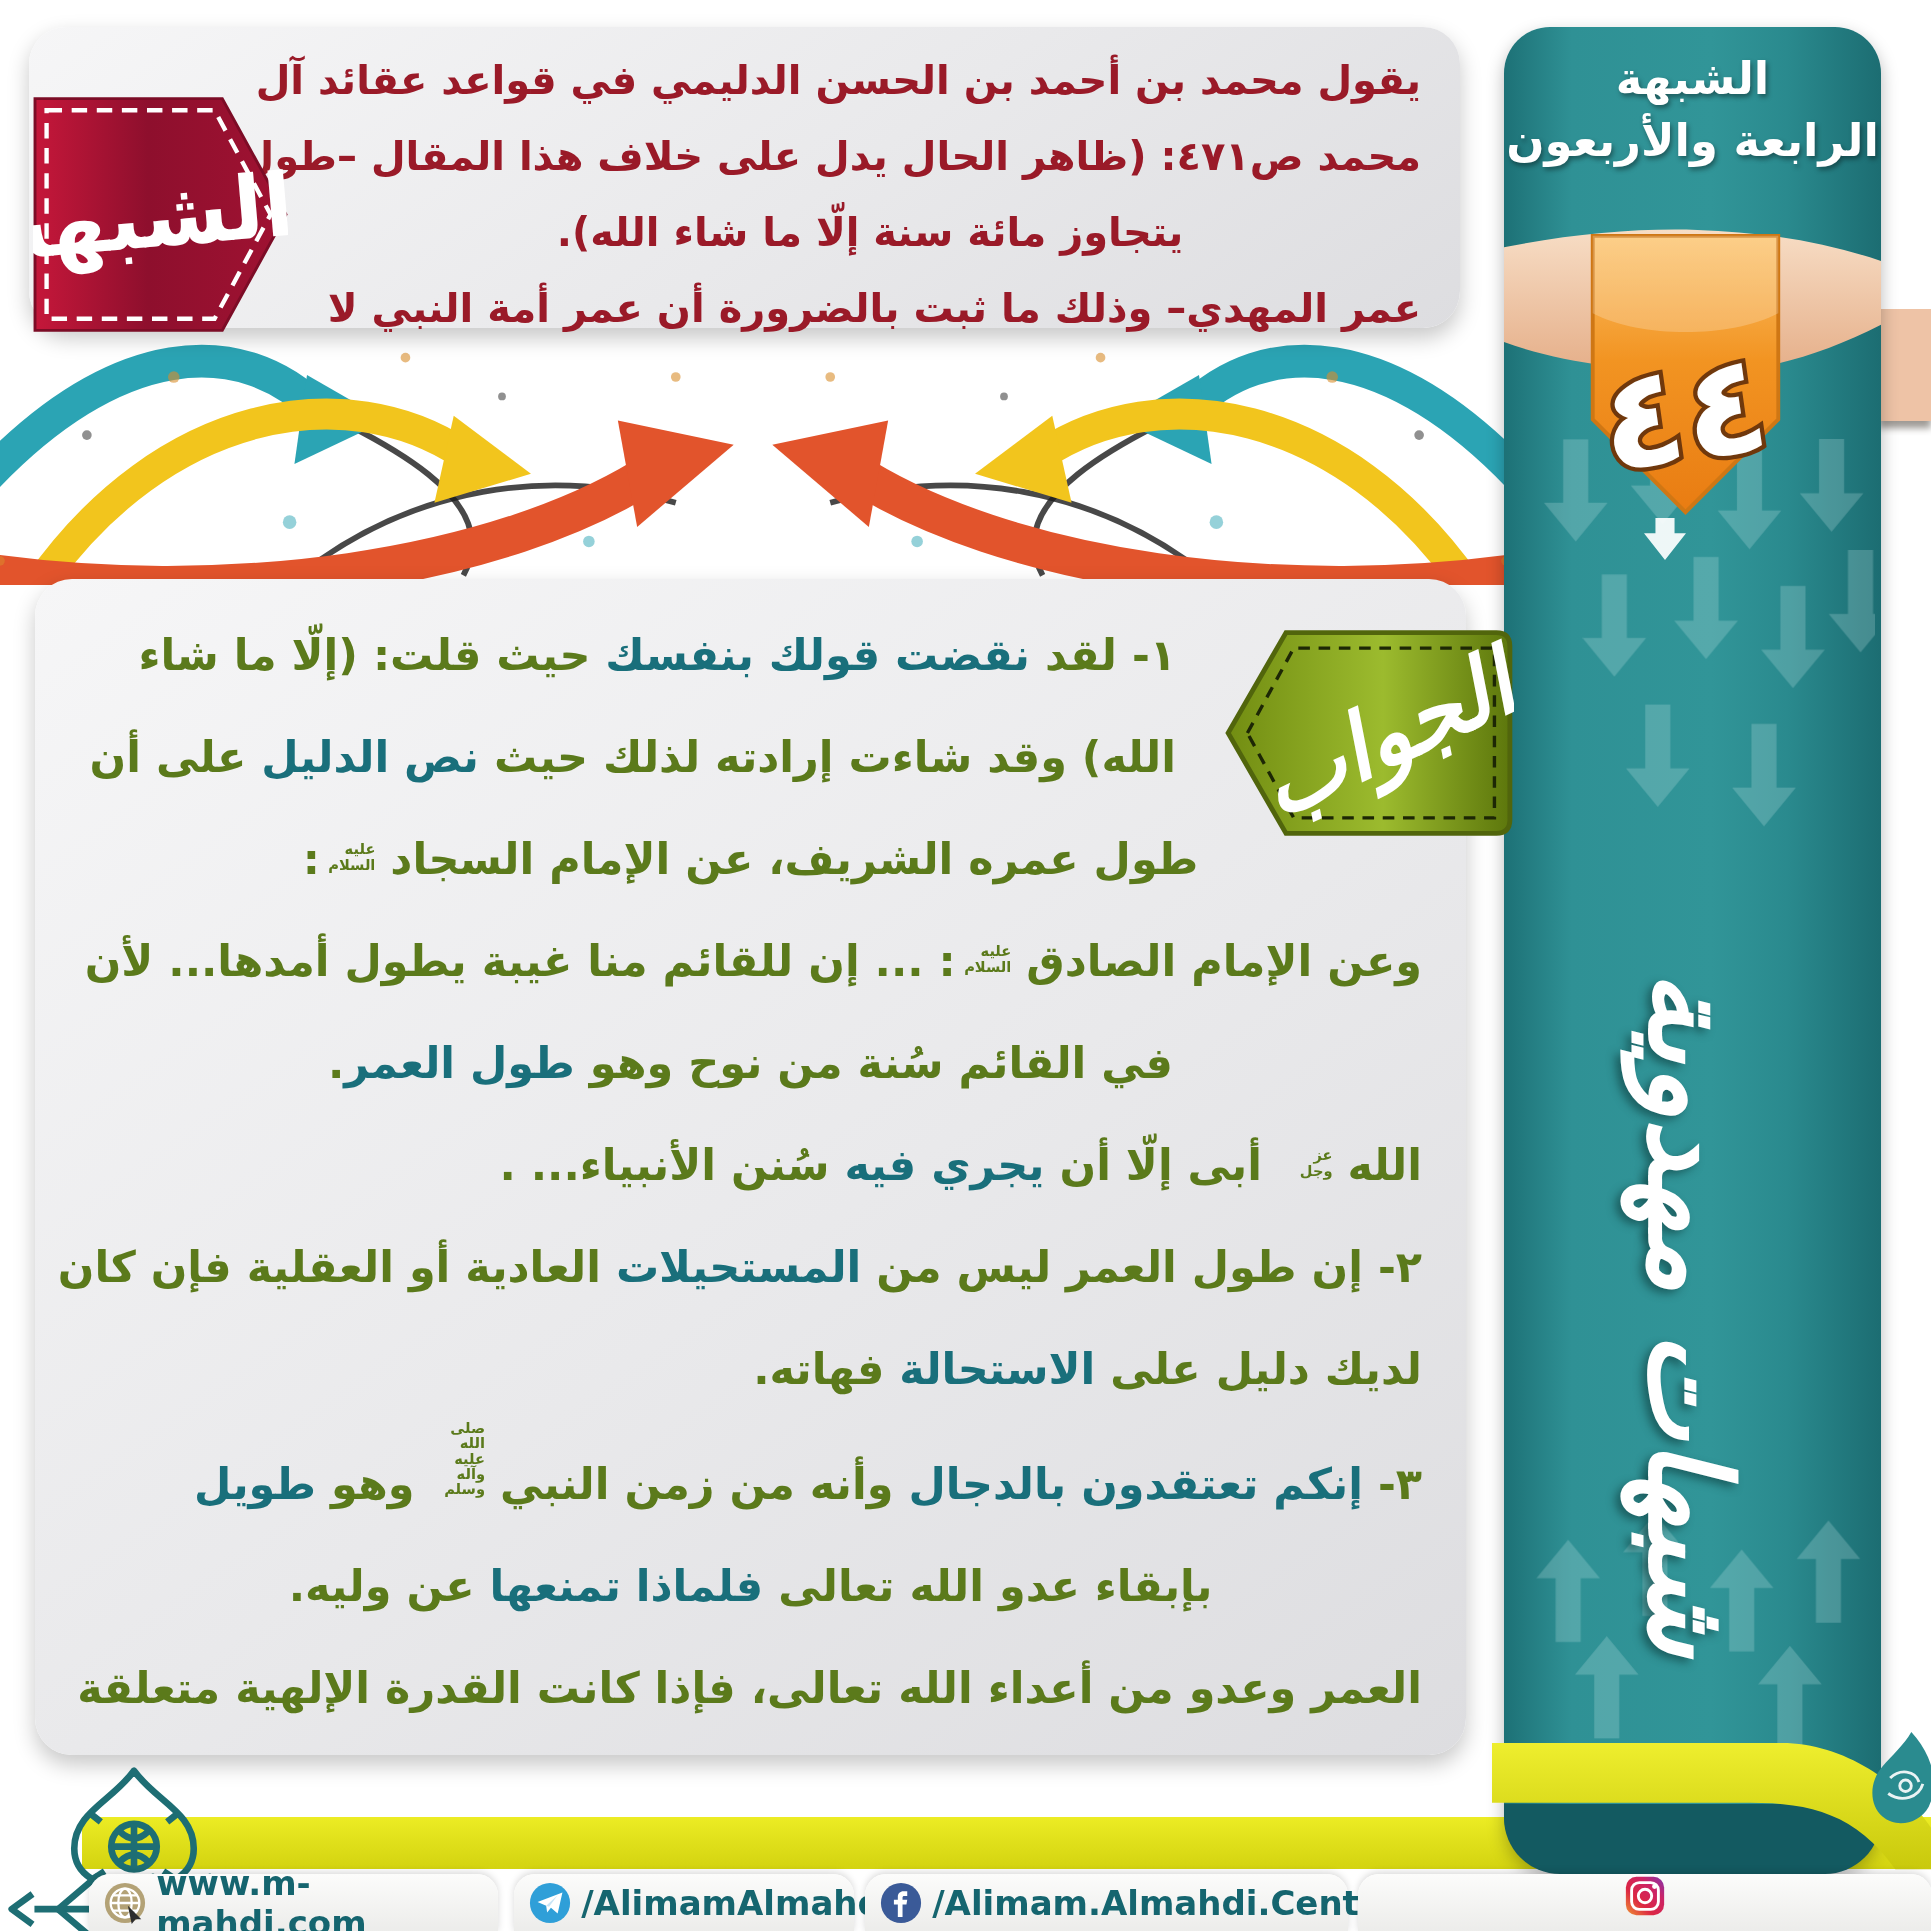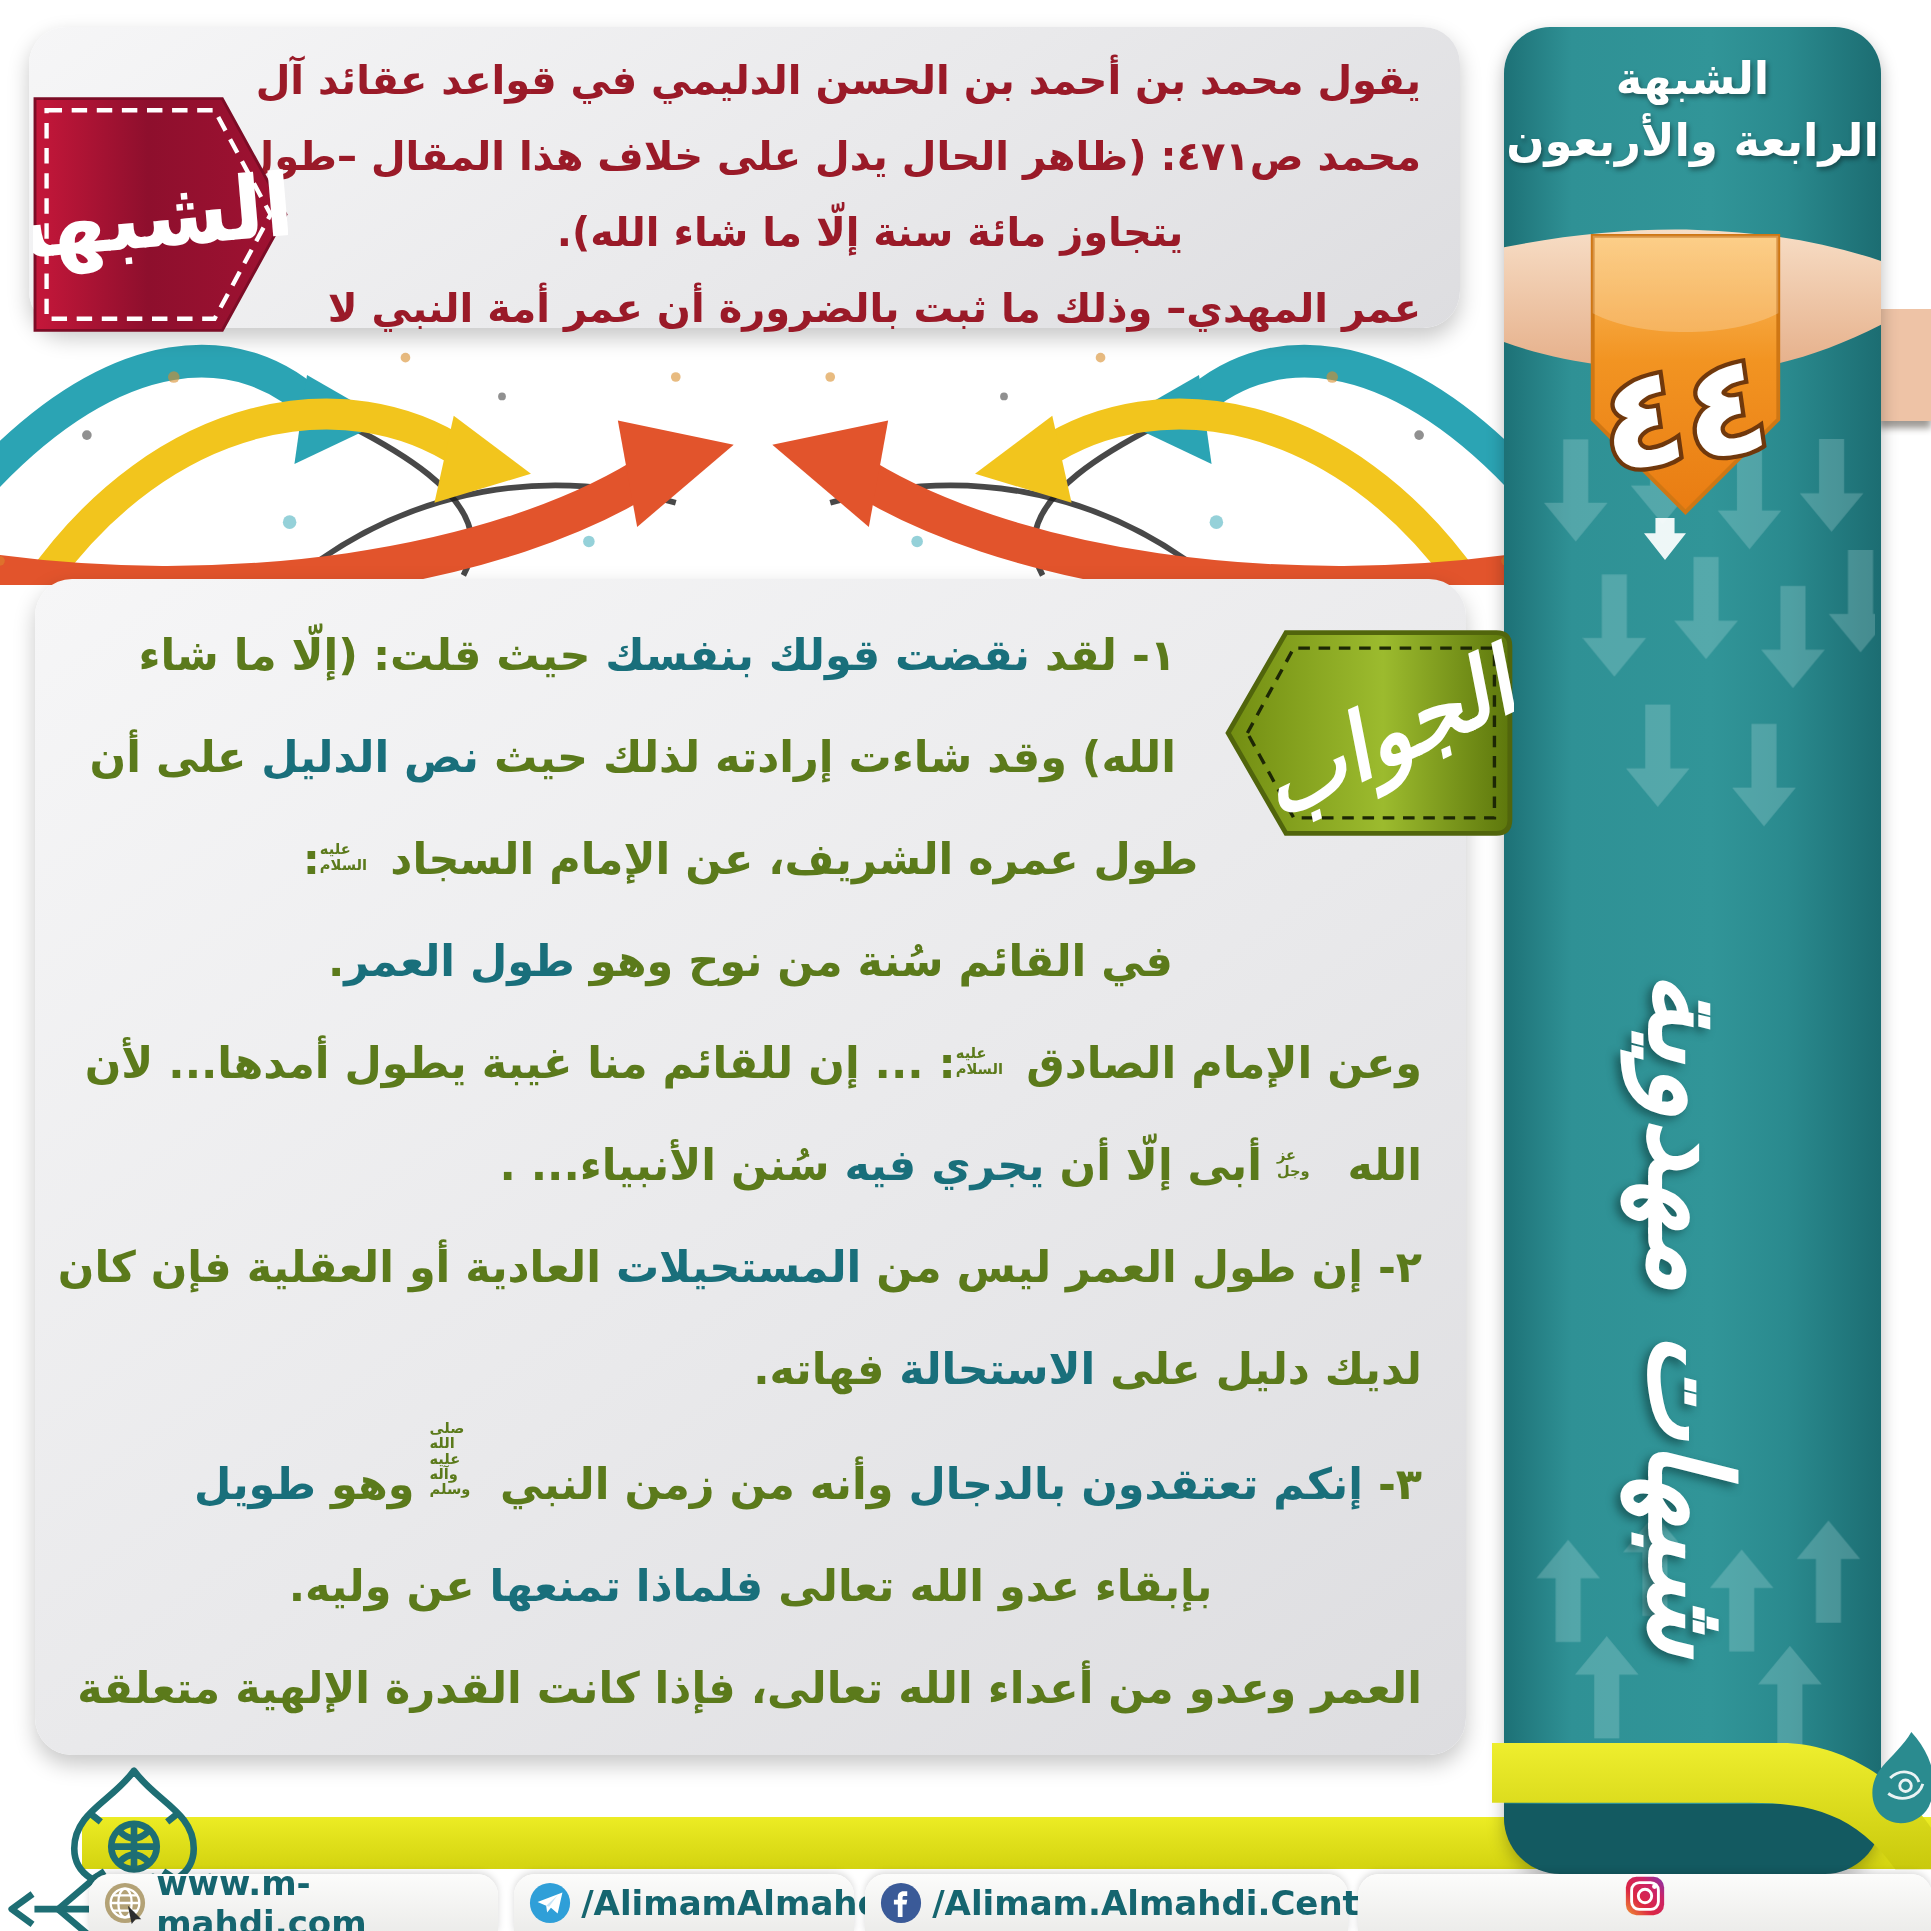--- a/index.html
+++ b/index.html
@@ -21,21 +21,21 @@
   #doubt-text{right:39px;left:290px;top:15.4px;bottom:9.7px;font-size:40px;line-height:76px;color:#9a1a28;}
   #answer-text{right:44px;left:44px;top:25px;bottom:13.5px;font-size:43px;line-height:102px;}
   .ln{white-space:nowrap;text-align:right;}
   .ln-c{text-align:center;}
   .ln-rb{margin-right:246px;}
   .seg-r{color:#9a1a28;}
   .seg-g{color:#5b7a1b;}
   .seg-t{color:#196f7b;}
   .seg-hon{
     color:#5b7a1b;font-size:.34em;display:inline-block;max-width:3.8em;
-    line-height:1.05;text-align:left;vertical-align:.3em;white-space:normal;
+    line-height:1.05;text-align:right;vertical-align:.3em;white-space:normal;
   }
 
   
   #arrows-band{position:absolute;left:0;top:319px;width:1506px;height:266px;z-index:0;}
 
   
   #yellow-band{position:absolute;left:82px;top:1817px;width:1849px;height:52px;z-index:1;
     background:linear-gradient(#ecec24,#d3d310);}
   #yellow-wrap{position:absolute;left:1492px;top:1743px;width:439px;height:130px;z-index:4;}
 
@@ -223,22 +223,22 @@
   <path d="M2,10 H196 L262,130 L196,250 H2 Z" fill="url(#redg)" stroke="#7c0c26" stroke-width="3"></path>
   <path d="M14,22 H188 L246,130 L188,238 H14 Z" fill="none" stroke="#ffffff" stroke-width="4.5" stroke-dasharray="16 10"></path>
   <text x="118" y="164" font-size="90" font-weight="bold" fill="#ffffff" text-anchor="middle" transform="rotate(-5 118 150)" font-family="DejaVu Sans, sans-serif" id="doubt-badge-text">الشبهة</text>
 </svg>
 
 <div id="answer-box" class="gbox">
   <div id="answer-text" class="txt">
       <div class="ln ln-rb"><span class="seg-g">١- لقد </span><span class="seg-t">نقضت قولك بنفسك </span><span class="seg-g">حيث قلت: (إلّا ما شاء</span></div>
       <div class="ln ln-rb"><span class="seg-g">الله) وقد شاءت إرادته لذلك حيث </span><span class="seg-t">نص الدليل </span><span class="seg-g">على أن</span></div>
       <div class="ln ln-c"><span class="seg-g">طول عمره الشريف، عن الإمام السجاد </span><span class="seg-hon">عليه السلام</span><span class="seg-g">:</span></div>
+      <div class="ln ln-r"><span class="seg-g">وعن الإمام الصادق </span><span class="seg-hon">عليه السلام</span><span class="seg-g">: ... إن للقائم منا غيبة يطول أمدها... لأن</span></div>
       <div class="ln ln-c"><span class="seg-g">في القائم سُنة من نوح وهو </span><span class="seg-t">طول العمر</span><span class="seg-g">.</span></div>
-      <div class="ln ln-r"><span class="seg-g">وعن الإمام الصادق </span><span class="seg-hon">عليه السلام</span><span class="seg-g">: ... إن للقائم منا غيبة يطول أمدها... لأن</span></div>
       <div class="ln ln-r"><span class="seg-g">الله </span><span class="seg-hon">عز وجل</span><span class="seg-g"> أبى إلّا أن </span><span class="seg-t">يجري فيه </span><span class="seg-g">سُنن الأنبياء... .</span></div>
       <div class="ln ln-r"><span class="seg-g">٢- إن طول العمر ليس من </span><span class="seg-t">المستحيلات </span><span class="seg-g">العادية أو العقلية فإن كان</span></div>
       <div class="ln ln-r"><span class="seg-g">لديك دليل على </span><span class="seg-t">الاستحالة </span><span class="seg-g">فهاته.</span></div>
       <div class="ln ln-r"><span class="seg-g">٣- </span><span class="seg-t">إنكم تعتقدون بالدجال </span><span class="seg-g">وأنه من زمن النبي </span><span class="seg-hon">صلى الله عليه وآله وسلم</span><span class="seg-g"> وهو </span><span class="seg-t">طويل</span></div>
       <div class="ln ln-c"><span class="seg-g">بإبقاء عدو الله تعالى </span><span class="seg-t">فلماذا تمنعها </span><span class="seg-g">عن وليه.</span></div>
       <div class="ln ln-r"><span class="seg-g">العمر وعدو من أعداء الله تعالى، فإذا كانت القدرة الإلهية متعلقة</span></div>
     </div>
 </div>
 <svg id="answer-badge" viewBox="0 0 300 228">
   <defs>

